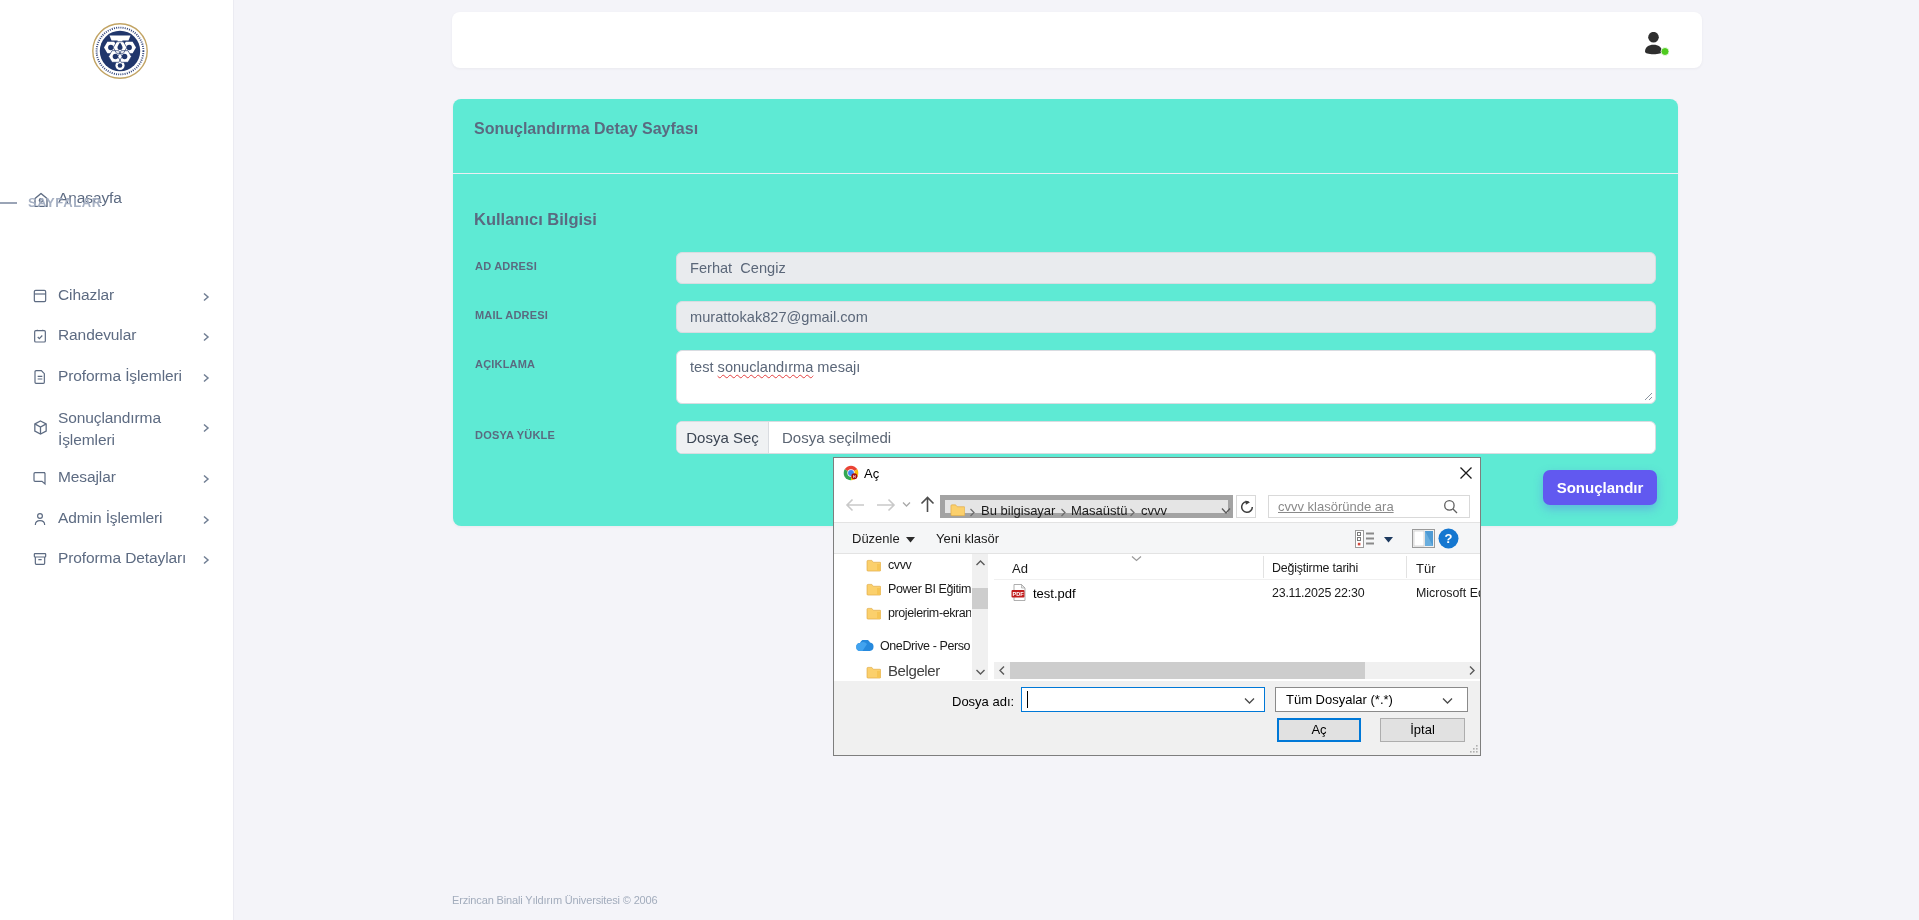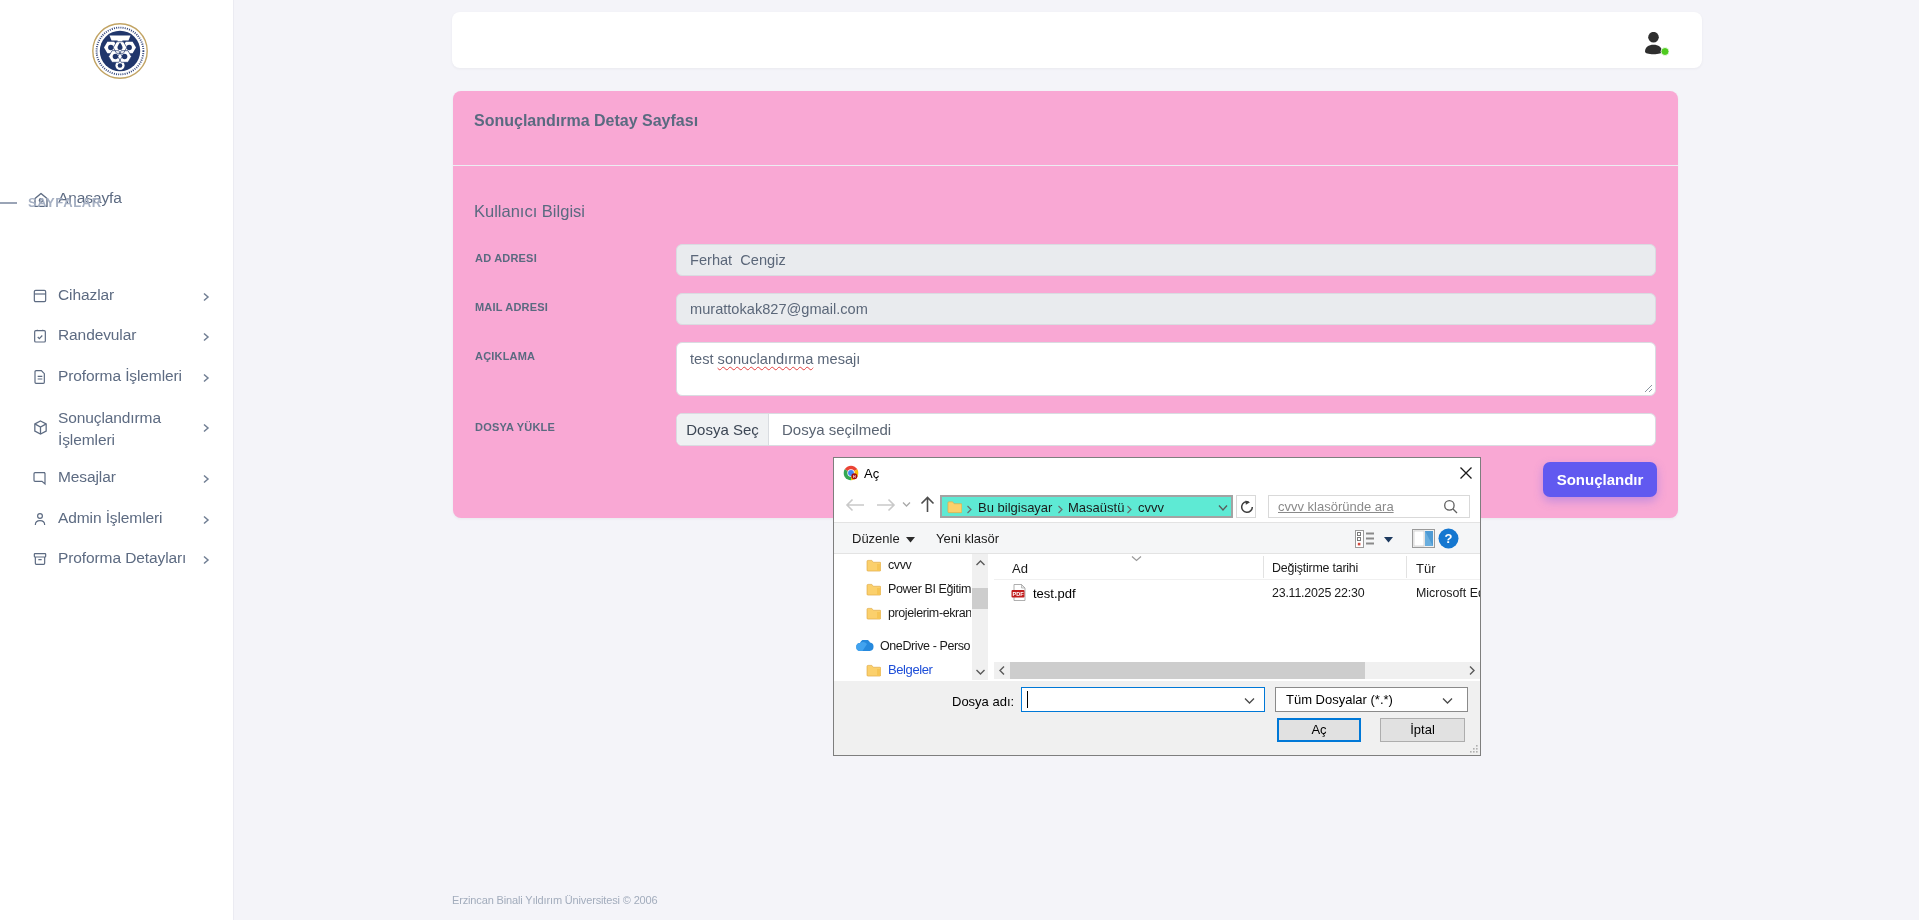--- a/index.html
+++ b/index.html
@@ -11,40 +11,40 @@
 .univname { position:absolute; left:0; top:90px; width:234px; text-align:center; font-size:11.3px; font-weight:bold; color:#232a31; line-height:16.5px; letter-spacing:-0.25px; }
 .navitem { position:absolute; left:0; width:234px; height:24px;margin-top:48px; }
 .navitem .txt { position:absolute; left:58px; top:0; font-size:15.5px; color:#5d6b82; letter-spacing:-0.1px; }
 .navitem svg.ic { position:absolute; left:32px; top:2px; }
 .navitem .chev { position:absolute; left:199px; top:3px; }
 .sayfalar { position:absolute; left:28px; top:195px; font-size:13px; font-weight:bold; color:#a6b0c3; letter-spacing:.6px; }
 .sdash { position:absolute; left:0; top:202px; width:17px; height:1.5px; background:#9aa4b6; }
 
 
 #topbar { position:absolute; left:452px; top:12px; width:1250px; height:56px; background:#fff; border-radius:8px; box-shadow:0 1px 3px rgba(30,30,60,.05); }
-#card { position:absolute; left:453px; top:91px; width:1225px; height:427px; background:#f9a8d4; border-radius:8px; box-shadow:0 1px 3px rgba(30,30,60,.05); }
+#card { position:absolute; left:453px; top:99px; width:1225px; height:427px; background:#5eead4; border-radius:8px; box-shadow:0 1px 3px rgba(30,30,60,.05); }
 .cardtitle { position:absolute; left:21px; top:21px; font-size:16px; font-weight:bold; color:#5a6a80; }
 .carddiv { position:absolute; left:0; top:74px; width:1225px; height:1px; background:#eceef2; }
-.sectitle { position:absolute; left:21px; top:111px; font-size:16.5px; font-weight:normal; color:#5a6a80; }
+.sectitle { position:absolute; left:21px; top:111px; font-size:16.5px; font-weight:bold; color:#5a6a80; }
 .flabel { position:absolute; left:22px; font-size:11px; font-weight:bold; color:#5a6a80; letter-spacing:.2px; }
 .finput { position:absolute; left:223px; width:980px; height:32px; background:#e9ebee; border:1px solid #d9dce1; border-radius:6px; font-size:14.6px; color:#5b6779; line-height:30px; padding-left:13px; }
 #fta { position:absolute; left:223px; top:251px; width:980px; height:54px; background:#fff; border:1px solid #d9dce1; border-radius:6px; font-size:14.6px; color:#5b6779; padding:8px 0 0 13px; }
 #ffile { position:absolute; left:223px; top:322px; width:980px; height:33px; background:#fff; border:1px solid #d9dce1; border-radius:6px; overflow:hidden; }
 #ffile .btn { position:absolute; left:0; top:0; width:92px; height:33px; background:#eff1f3; border-right:1px solid #d9dce1; font-size:15px; color:#3c4654; text-align:center; line-height:31px; }
 #ffile .ph { position:absolute; left:105px; top:0; font-size:15px; color:#5b6573; line-height:31px; }
 .wavy { text-decoration:underline; text-decoration-style:wavy; text-decoration-color:#e34040; text-decoration-thickness:1px; text-underline-offset:2px; }
 #sonbtn { position:absolute; left:1090px; top:371px; width:114px; height:35px; background:#6159f0; border-radius:7px; color:#fff; font-size:15px; font-weight:bold; text-align:center; line-height:35px; box-shadow:0 4px 10px rgba(97,89,240,.35); }
 #footer { position:absolute; left:452px; top:894px; font-size:11px; color:#a2acbc; letter-spacing:-0.15px; }
 
 
 #dlg { position:absolute; left:833px; top:457px; width:648px; height:299px; background:#f0f0f0; border:1px solid #7e7e7e; font-family:"Liberation Sans",sans-serif; }
 #dlg .titlebar { position:absolute; left:0; top:0; width:646px; height:30px; background:#fff; }
 #dlg .title { position:absolute; left:30px; top:8px; font-size:13px; color:#000; }
 #dlg .navrow { position:absolute; left:0; top:30px; width:646px; height:34px; background:#fff; }
-#dlg .addr { position:absolute; left:106px; top:7px; width:293px; height:23px; background:#5eead4; border:2px solid #a3a3a3; font-size:13px; color:#1a1a1a; }
+#dlg .addr { position:absolute; left:106px; top:7px; width:293px; height:23px; background:#e5e5e5; border:5px solid #a3a3a3; font-size:13px; color:#1a1a1a; }
 #dlg .srch { position:absolute; left:434px; top:7px; width:202px; height:23px; background:#fff; border:1px solid #d9d9d9; font-size:13px; color:#8a8a8a; line-height:21px; padding-left:9px;text-decoration:underline; }
 #dlg .toolbar { position:absolute; left:0; top:64px; width:646px; height:32px; background:#f5f6f7; border-top:1px solid #e3e3e3; border-bottom:1px solid #e3e3e3; font-size:13px; color:#1a1a1a; }
 #dlg .panes { position:absolute; left:0; top:96px; width:646px; height:127px; background:#fff; }
 #dlg .botbar { position:absolute; left:0; top:223px; width:646px; height:73px; background:#f0f0f0; font-size:13px; }
 .wbtn { position:absolute; width:85px; height:23px; background:#e1e1e1; border:1px solid #adadad; text-align:center; line-height:21px; font-size:13px; color:#000; }
 </style>
 </head>
 <body>
 
 <div id="sidebar">
@@ -301,21 +301,21 @@
           <path d="M1 2.5a1 1 0 0 1 1-1h4.2l1.5 2H15a.8.8 0 0 1 .8.8V12a1 1 0 0 1-1 1H2a1 1 0 0 1-1-1z" fill="#fbd06c" stroke="#dfa944" stroke-width=".7"></path>
           <path d="M11.8 5.5h3.4V12a1 1 0 0 1-1 1h-2.4z" fill="#f6c555"></path>
         </svg><span style="font-size:12.5px; color:#1a1a1a; vertical-align:3px; margin-left:7px; letter-spacing:-0.4px">projelerim-ekran</span></div>
     <div class="abs" style="left:22px; top:84px; width:115px; overflow:hidden; white-space:nowrap"><svg width="18" height="12" viewBox="0 0 18 12">
           <path d="M4.5 11A4 4 0 0 1 4 3a5.4 5.4 0 0 1 10-.5A4.3 4.3 0 0 1 13.8 11z" fill="#2689dd"></path>
           <path d="M4.5 11A4 4 0 0 1 4 3a5.4 5.4 0 0 1 7 1L6.5 11z" fill="#42a3ef"></path>
         </svg><span style="font-size:12.5px; color:#1a1a1a; vertical-align:2px; margin-left:6px; letter-spacing:-0.4px">OneDrive - Personal</span></div>
     <div class="abs" style="left:32px; top:108px; width:105px; overflow:hidden; white-space:nowrap"><svg width="15" height="13" viewBox="0 0 16 14">
           <path d="M1 2.5a1 1 0 0 1 1-1h4.2l1.5 2H15a.8.8 0 0 1 .8.8V12a1 1 0 0 1-1 1H2a1 1 0 0 1-1-1z" fill="#fbd06c" stroke="#dfa944" stroke-width=".7"></path>
           <path d="M11.8 5.5h3.4V12a1 1 0 0 1-1 1h-2.4z" fill="#f6c555"></path>
-        </svg><span style="font-size:13px; color:#1d4ed8; vertical-align:3px; margin-left:7px; letter-spacing:-0.4px">Belgeler</span></div>
+        </svg><span style="font-size:15px; color:#404040; vertical-align:3px; margin-left:7px; letter-spacing:-0.4px">Belgeler</span></div>
 
     <div class="abs" style="left:138px; top:0px; width:16px; height:126px; background:#f0f0f0">
       <svg class="abs" style="left:4px; top:6px" width="9" height="6" viewBox="0 0 9 6" fill="none" stroke="#5a5a5a" stroke-width="1.4">
           <path d="M0.5 5 4.5 1l4 4"></path>
         </svg>
       <div class="abs" style="left:0; top:34px; width:16px; height:21px; background:#cdcdcd"></div>
       <svg class="abs" style="left:4px; top:115px" width="9" height="6" viewBox="0 0 9 6" fill="none" stroke="#5a5a5a" stroke-width="1.4">
           <path d="M0.5 1 4.5 5l4-4"></path>
         </svg>
     </div>

